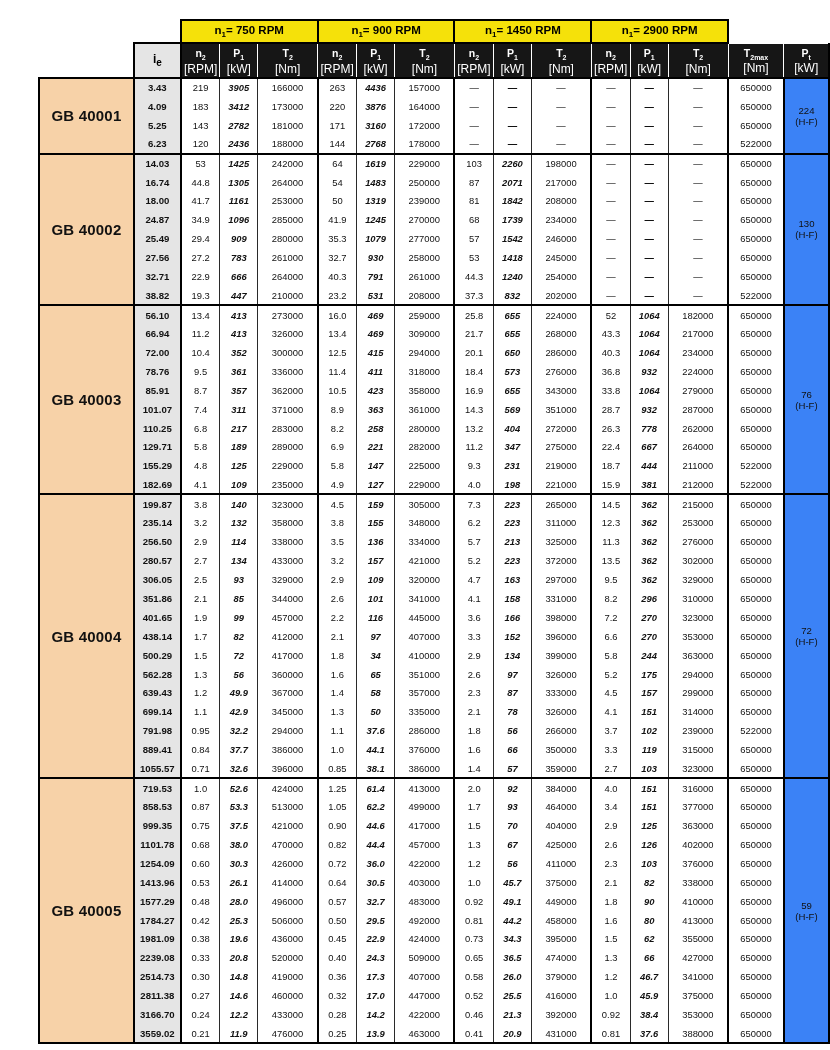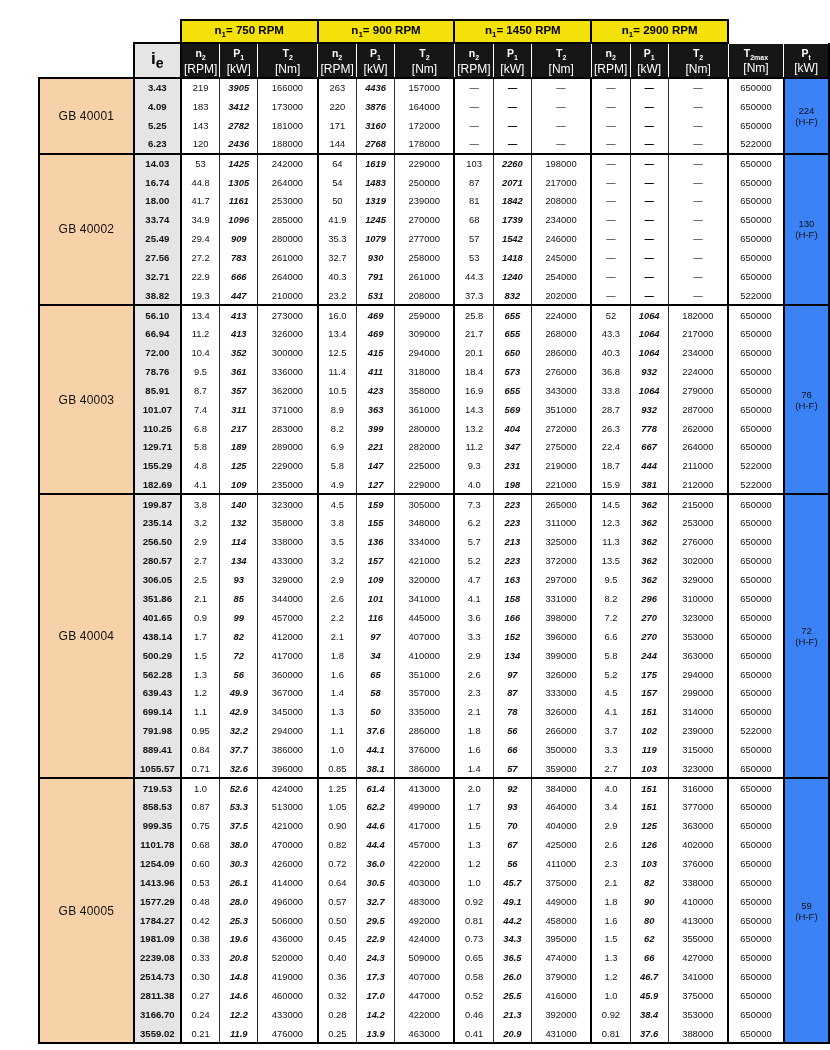--- a/index.html
+++ b/index.html
@@ -34,31 +34,31 @@
     font-weight: bold; font-size: 11.5px; height: 23px; color:#000;
   }
   th.yellow sub { font-size: 8px; }
   th.black {
     background: var(--headerblack, #161616); color: #fff;
     border: 1.5px solid #fff; height: 35px;
   }
   th.pt-head { border-right: 2.5px solid #000; }
   th.iehead {
     background: var(--ratio-bg, #e5e5e5); color: #000;
-    border: 2.5px solid #000; font-weight: bold; font-size: 17px;
+    border: 2.5px solid #000; font-weight: bold; font-size: 12px;
   }
   .sym  { font-weight: bold; font-size: 10.5px; line-height: 12px; }
   .sym sub { font-size: 7px; }
   .unit { font-size: 12px; line-height: 9px; font-weight: normal; }
 
   
   tbody td { font-size: 9.4px; height: 18.93px; }
   td.gb-cell {
     background: var(--model-bg, #f7d2a8);
-    font-weight: normal; font-size: 12px;
+    font-weight: bold; font-size: 15px;
     border: 2.5px solid #000; letter-spacing: .2px;
   }
   td.ie-cell {
     background: var(--ratio-bg, #e5e5e5);
     font-weight: bold; font-size: 9.6px;
     border-left: 2.5px solid #000; border-right: 2.5px solid #000;
   }
   td.n2 { border-left: 2.5px solid #000; }
   td.p1 { border-left: 1px solid #2a2a2a; font-style: italic; font-weight: bold; }
   td.t2 { border-left: 1px solid #2a2a2a; }
@@ -280,21 +280,21 @@
           <td class="t2">239000</td>
           <td class="n2">81</td>
           <td class="p1">1842</td>
           <td class="t2">208000</td>
           <td class="n2">—</td>
           <td class="p1">—</td>
           <td class="t2">—</td>
           <td class="t2max-cell">650000</td>
         </tr>
         <tr>
-          <td class="ie-cell">33.74</td>
+          <td class="ie-cell">24.87</td>
           <td class="n2">34.9</td>
           <td class="p1">1096</td>
           <td class="t2">285000</td>
           <td class="n2">41.9</td>
           <td class="p1">1245</td>
           <td class="t2">270000</td>
           <td class="n2">68</td>
           <td class="p1">1739</td>
           <td class="t2">234000</td>
           <td class="n2">—</td>
@@ -466,21 +466,21 @@
           <td class="p1">932</td>
           <td class="t2">287000</td>
           <td class="t2max-cell">650000</td>
         </tr>
         <tr>
           <td class="ie-cell">110.25</td>
           <td class="n2">6.8</td>
           <td class="p1">217</td>
           <td class="t2">283000</td>
           <td class="n2">8.2</td>
-          <td class="p1">399</td>
+          <td class="p1">258</td>
           <td class="t2">280000</td>
           <td class="n2">13.2</td>
           <td class="p1">404</td>
           <td class="t2">272000</td>
           <td class="n2">26.3</td>
           <td class="p1">778</td>
           <td class="t2">262000</td>
           <td class="t2max-cell">650000</td>
         </tr>
         <tr>
@@ -627,21 +627,21 @@
           <td class="n2">4.1</td>
           <td class="p1">158</td>
           <td class="t2">331000</td>
           <td class="n2">8.2</td>
           <td class="p1">296</td>
           <td class="t2">310000</td>
           <td class="t2max-cell">650000</td>
         </tr>
         <tr>
           <td class="ie-cell">401.65</td>
-          <td class="n2">0.9</td>
+          <td class="n2">1.9</td>
           <td class="p1">99</td>
           <td class="t2">457000</td>
           <td class="n2">2.2</td>
           <td class="p1">116</td>
           <td class="t2">445000</td>
           <td class="n2">3.6</td>
           <td class="p1">166</td>
           <td class="t2">398000</td>
           <td class="n2">7.2</td>
           <td class="p1">270</td>

